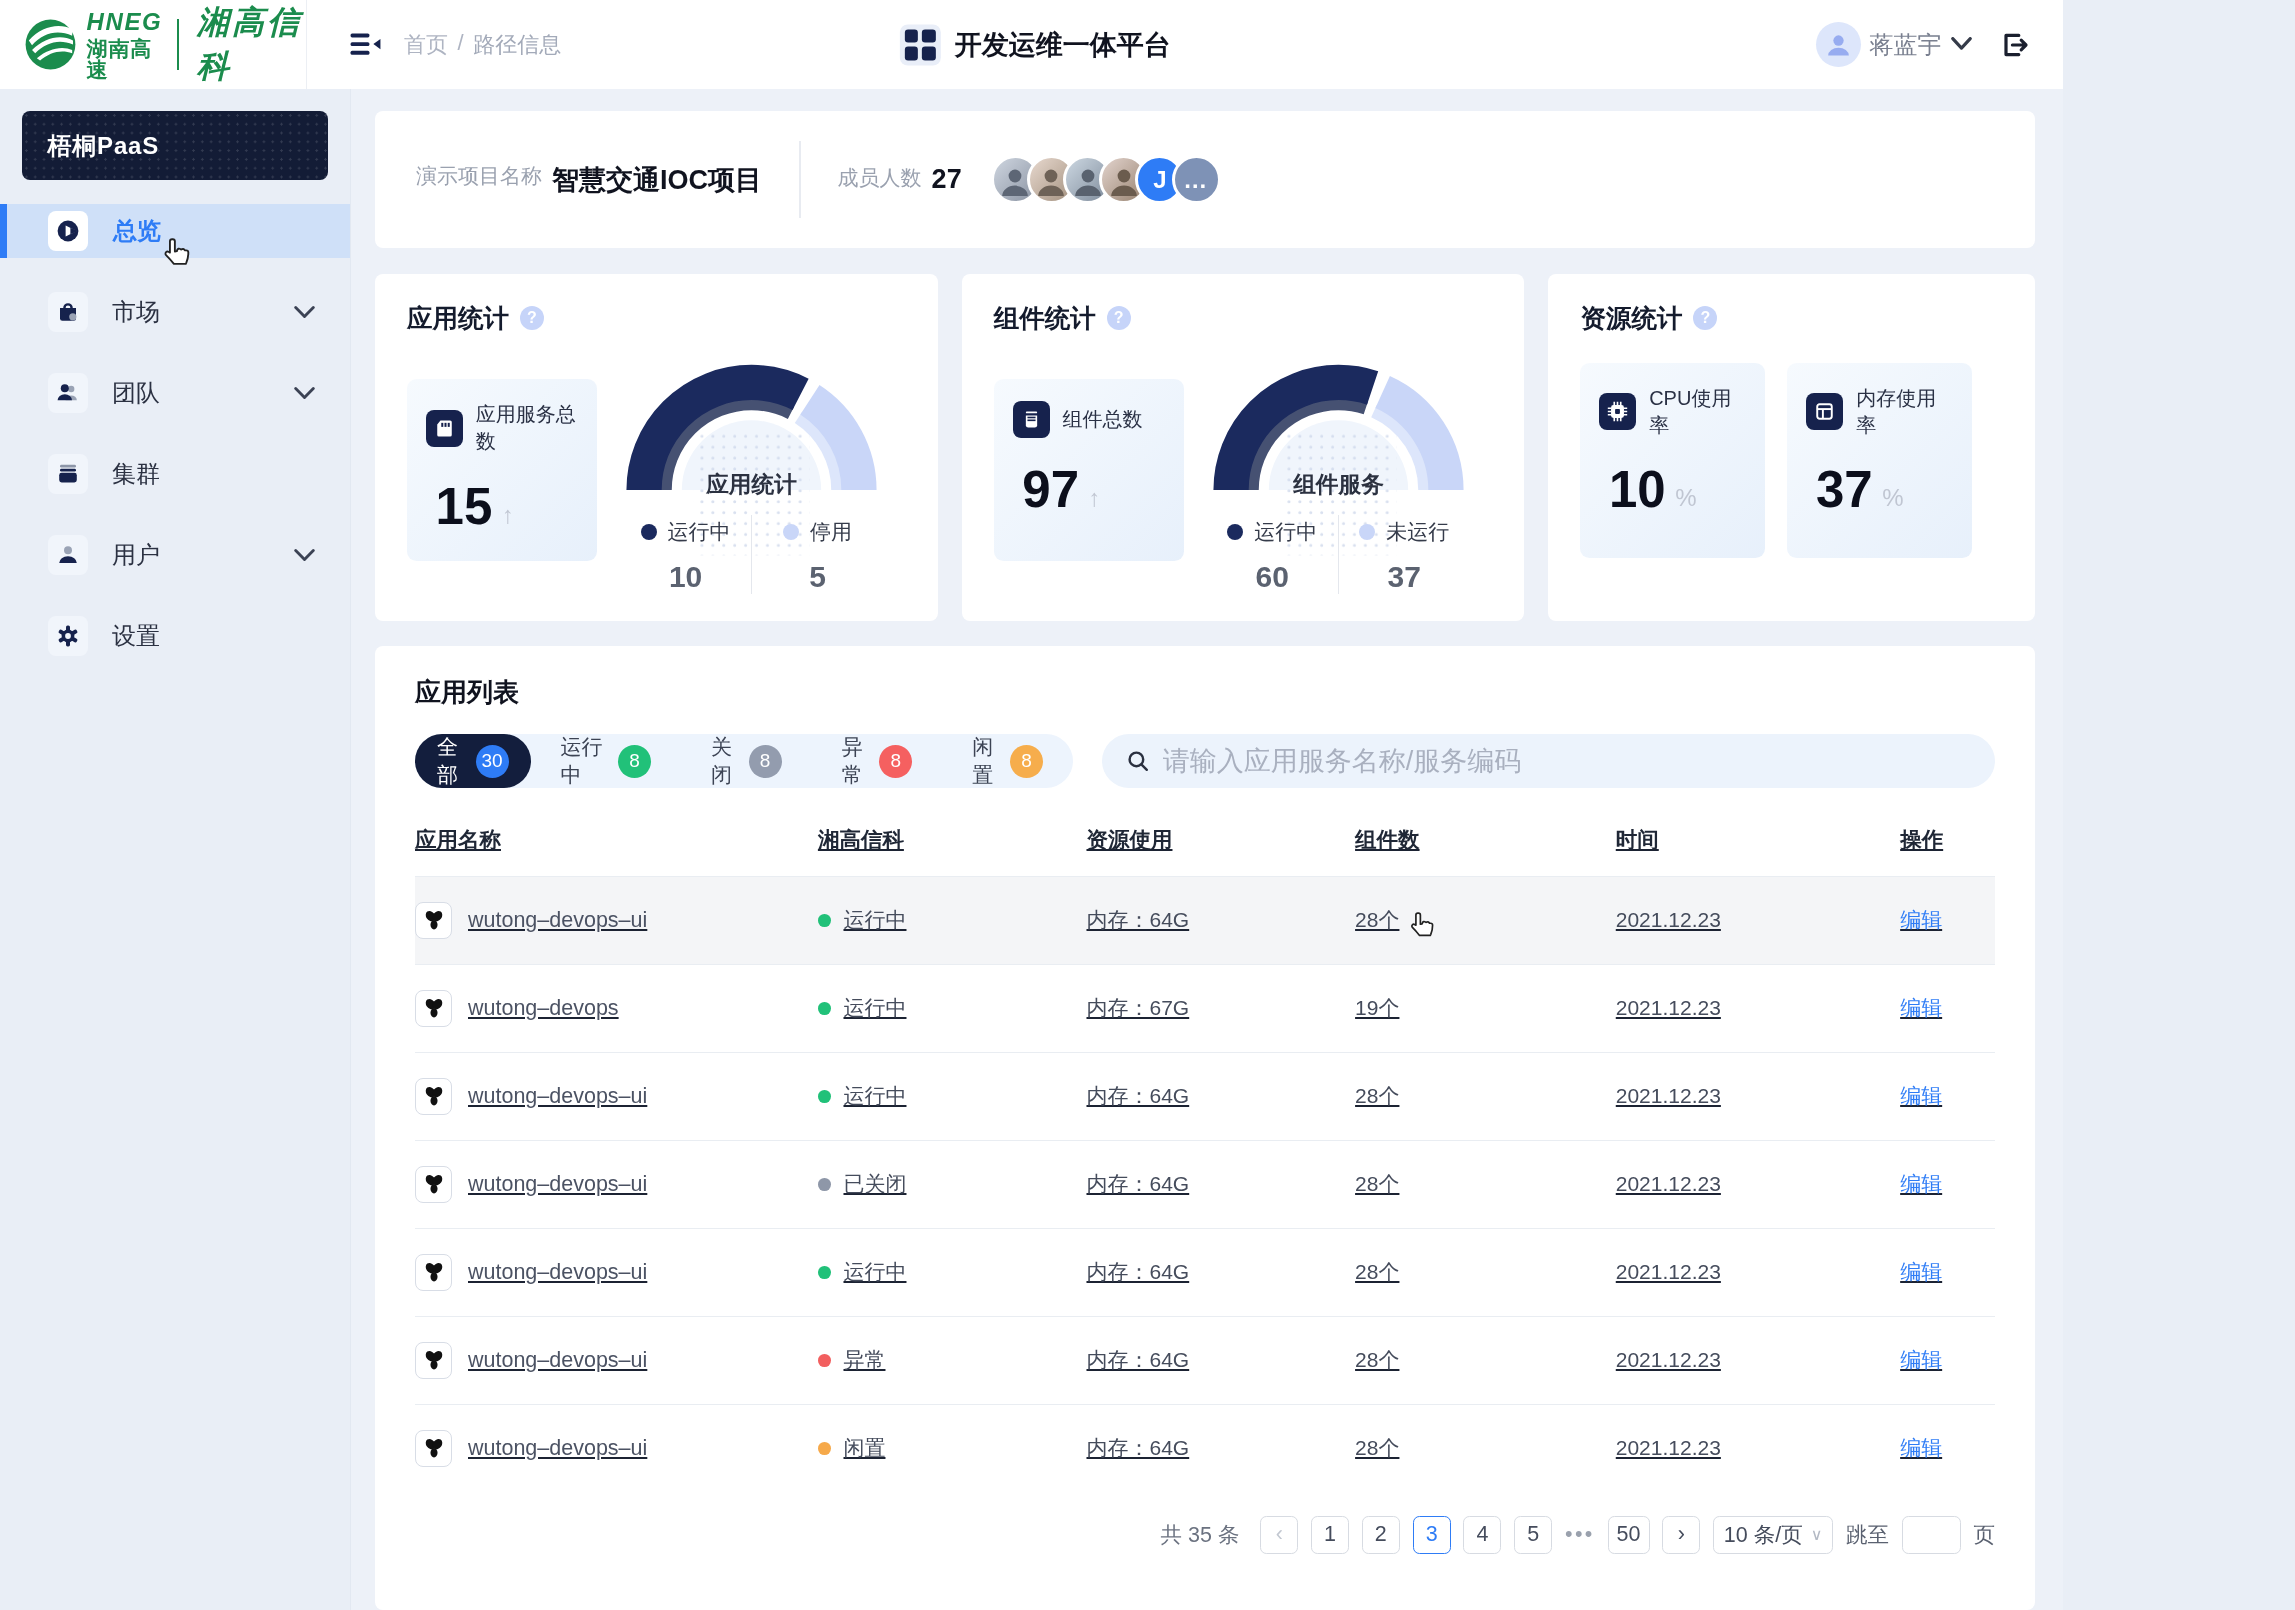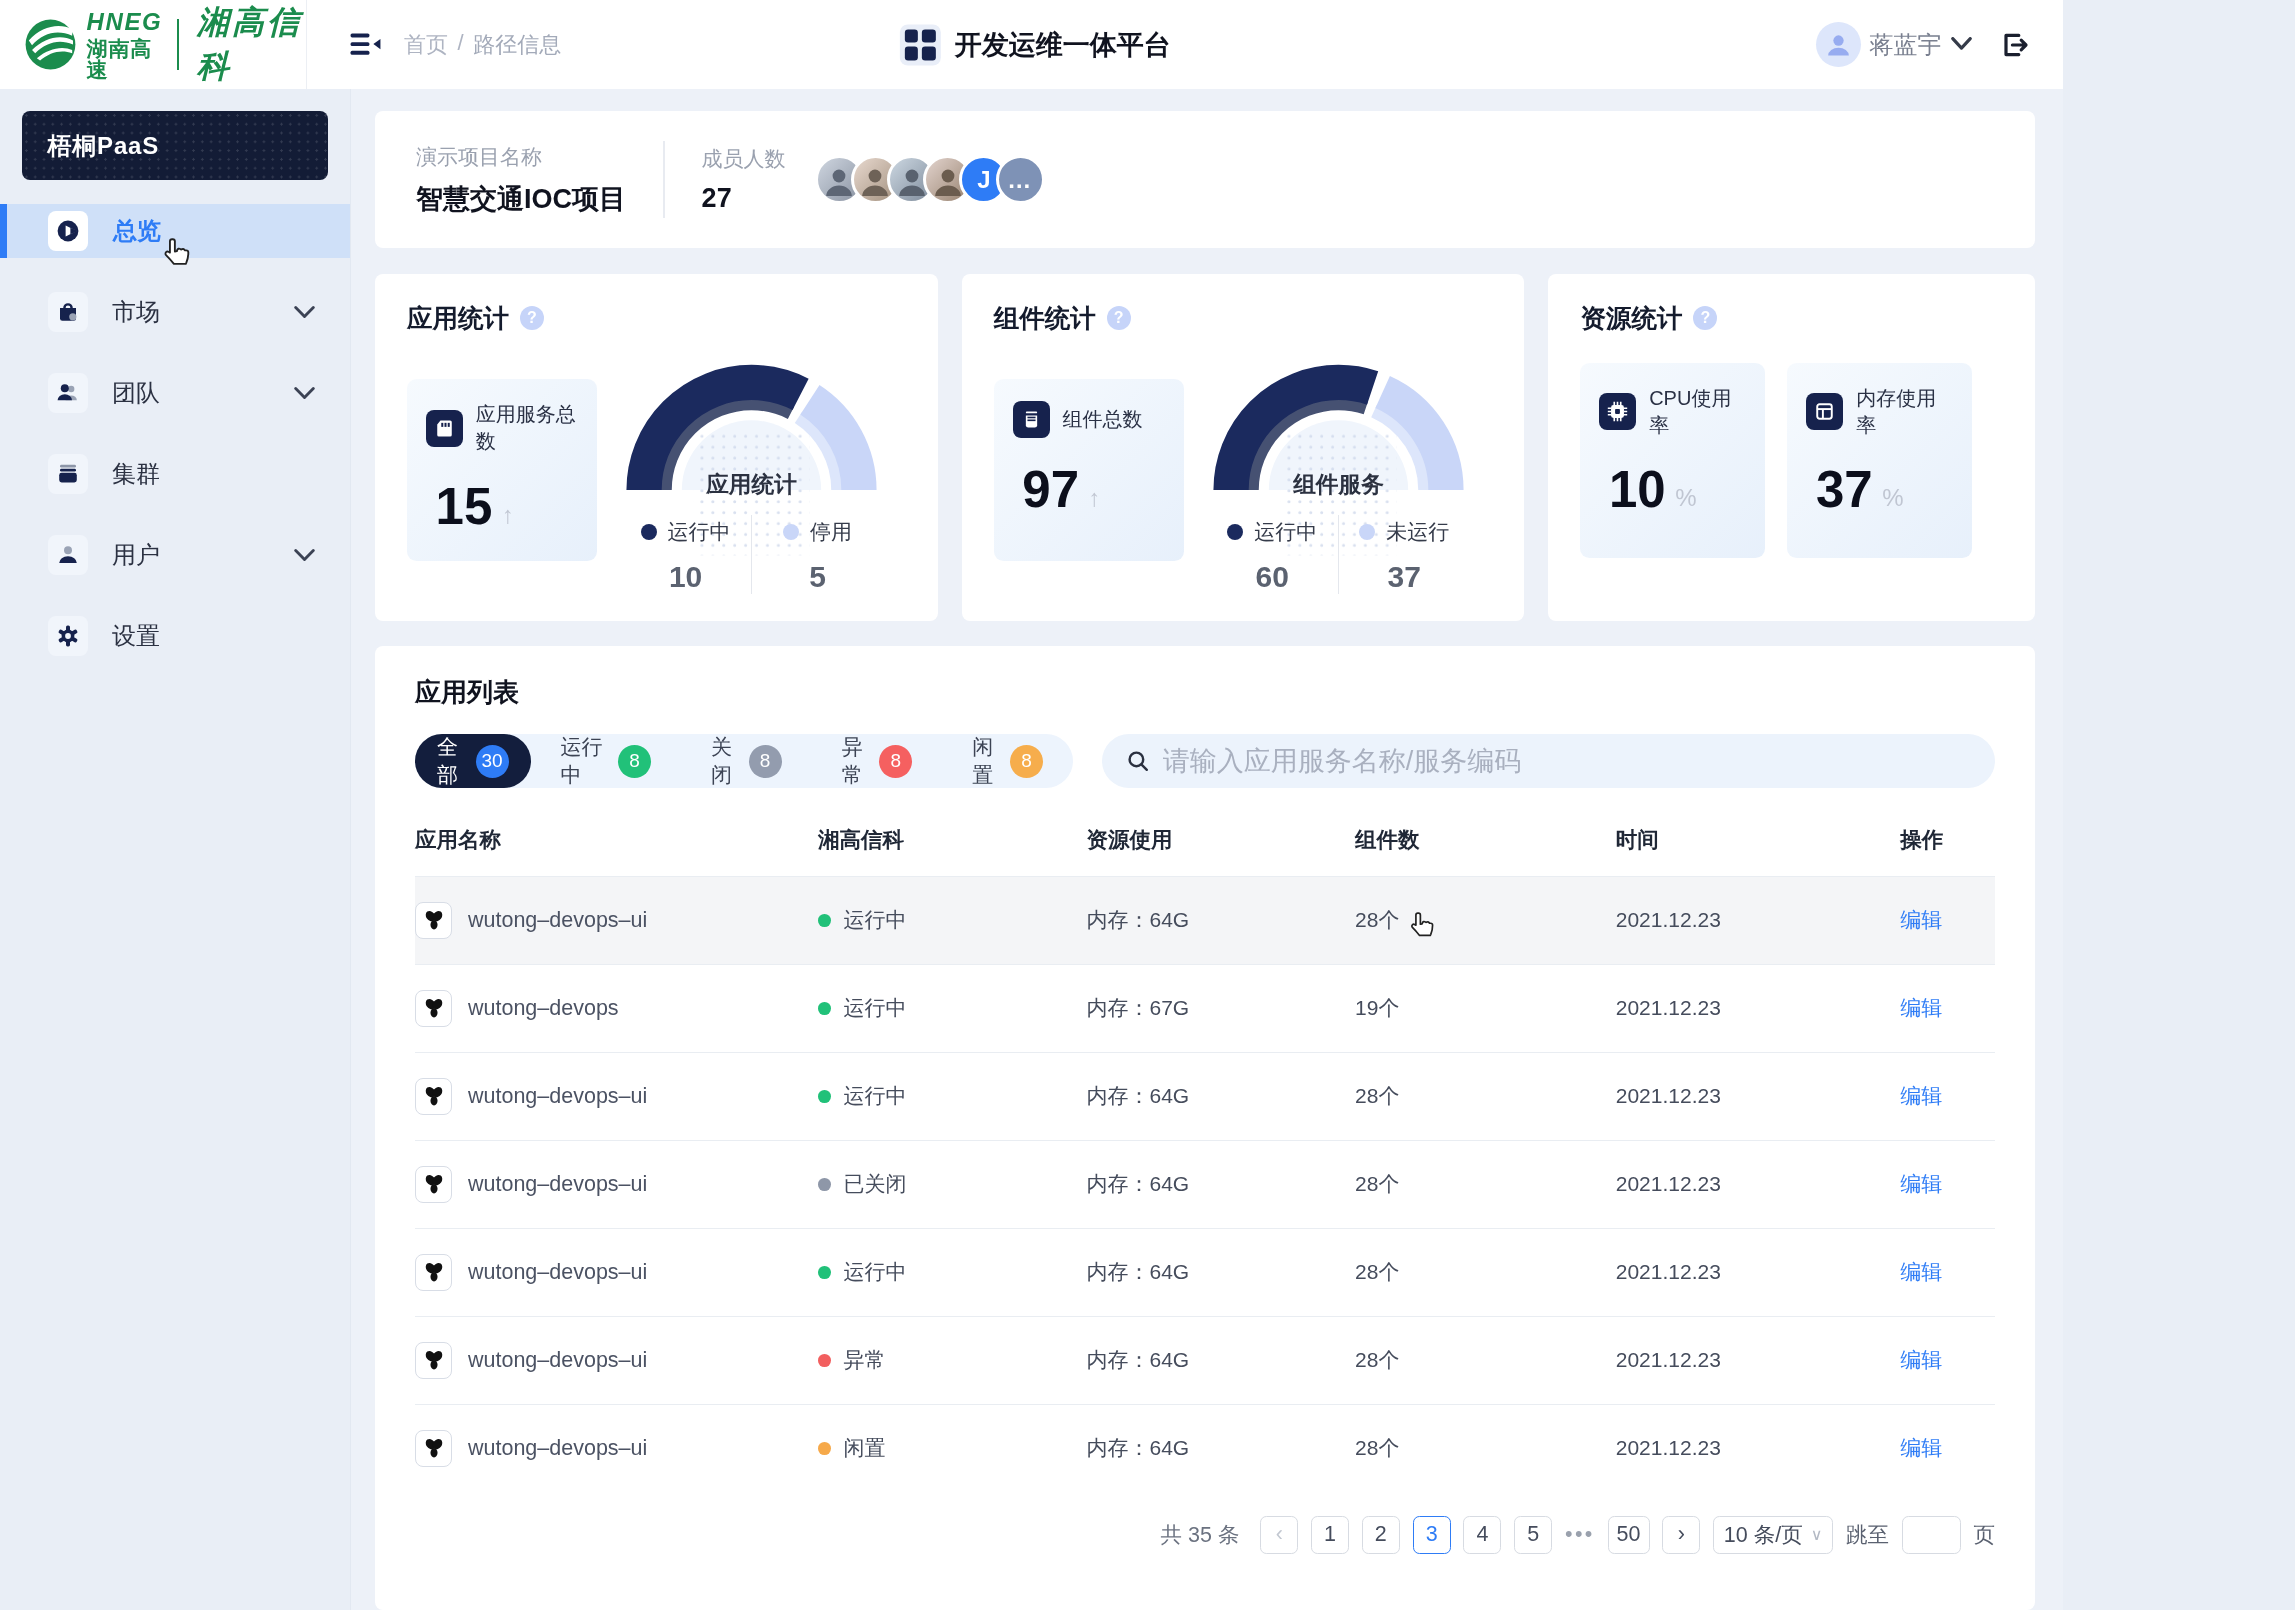--- a/index.html
+++ b/index.html
@@ -40,21 +40,21 @@
   .nav-item--active { background:#cfe0f8;gap:25px; }
   .nav-item--active::before { content:""; position:absolute; left:0; top:0; bottom:0; width:7.2px; background:#2e7cf6; }
   .nav-item--active .ni-icon { background:#ffffff; }
   .nav-item--active .ni-label { color:#2e7cf6; font-weight:700; }
   .hand-cursor { position:absolute; pointer-events:none; }
 
   .main { flex:1; background:#edf1f8; padding:22px 28px 0 24px; display:flex; flex-direction:column; min-width:0; }
 
   
   .project-card { background:#fff; border-radius:8px; height:137px; display:flex; align-items:center; padding-left:41px; flex:0 0 137px; }
-  .proj-block { display:flex; flex-direction:column; gap:10px; }
+  .proj-block { display:flex; flex-direction:row; gap:10px; }
   .proj-label { font-size:21px; color:#9aa1af; }
   .proj-value { font-size:27px; font-weight:700; color:#10131f; }
   .proj-div { width:1.6px; height:77px; background:#e8ebf1; margin:0 37px; }
   .avatar-stack { display:flex; align-items:center; margin-left:29px; }
   .avatar { width:49px; height:49px; border-radius:50%; border:3.2px solid #fff; margin-left:-12.8px; display:flex; align-items:center; justify-content:center; overflow:hidden; }
   .avatar:first-child { margin-left:0; }
   .av-p1 { background:linear-gradient(135deg,#cfd6e0,#8a93a2); }
   .av-p2 { background:linear-gradient(135deg,#e8d9cf,#a3917f); }
   .av-p3 { background:linear-gradient(135deg,#cdd8e2,#7e8b9b); }
   .av-p4 { background:linear-gradient(135deg,#e3d4ce,#97826f); }
@@ -98,21 +98,21 @@
   .controls-row { display:flex; align-items:center; margin-top:24px; }
   .tabs-bar { display:flex; align-items:center; background:#edf4fd; border-radius:29px; height:54px; }
   .tab { display:flex; align-items:center; gap:0; padding:0 30px; height:54px; cursor:pointer; font-size:21px; color:#3c4354; border-radius:29px; }
   .tab--active { background:#131e3d; color:#ffffff; padding:0 22px; }
   .tab-badge { min-width:33px; height:33px; border-radius:16.7px; color:#fff; font-size:19px; display:flex; align-items:center; justify-content:center; padding:0 6.4px; }
   .b-blue{background:#2e7cf6;} .b-green{background:#21c179;} .b-gray{background:#939cae;} .b-red{background:#f56060;} .b-orange{background:#f6ad4c;}
   .search-box { margin-left:29px; flex:0 0 893px; height:54px; background:#ecf3fc; border-radius:27px; display:flex; align-items:center; padding:0 24px; gap:12.8px; }
   .search-box input { flex:1; border:none; outline:none; background:transparent; font-size:27px; color:#333a4a; font-family:inherit; }
   .search-box input::placeholder { color:#a9b0bf; }
 
-  .table { margin-top:14.3px; }
+  .table { margin-top:14.3px;text-decoration:underline; }
   .thead,.trow { display:grid; grid-template-columns:25.5% 17% 17% 16.5% 18% 6%; align-items:center; }
   .thead { height:73px; font-size:21.5px; font-weight:600; color:#1f2736; }
   .trow { height:88px; border-top:1.6px solid #e9edf2; font-size:21px; color:#454c5c; }
   .trow--highlight { background:#f4f5f7; }
   .cell-name { display:flex; align-items:center; gap:16px; font-size:21.5px; color:#4b5263; }
   .app-icon { width:37px; height:37px; border-radius:8px; background:#fff; border:1.6px solid #d8dde6; display:flex; align-items:center; justify-content:center; flex:0 0 37px; }
   .cell-status { display:flex; align-items:center; gap:12.8px; }
   .dot { width:12.8px; height:12.8px; border-radius:50%; }
   .dot--running{background:#21c179;} .dot--closed{background:#8e97a8;} .dot--error{background:#f25f5f;} .dot--idle{background:#f6a94a;}
   .cell-comp { position:relative; display:flex; align-items:center; }

